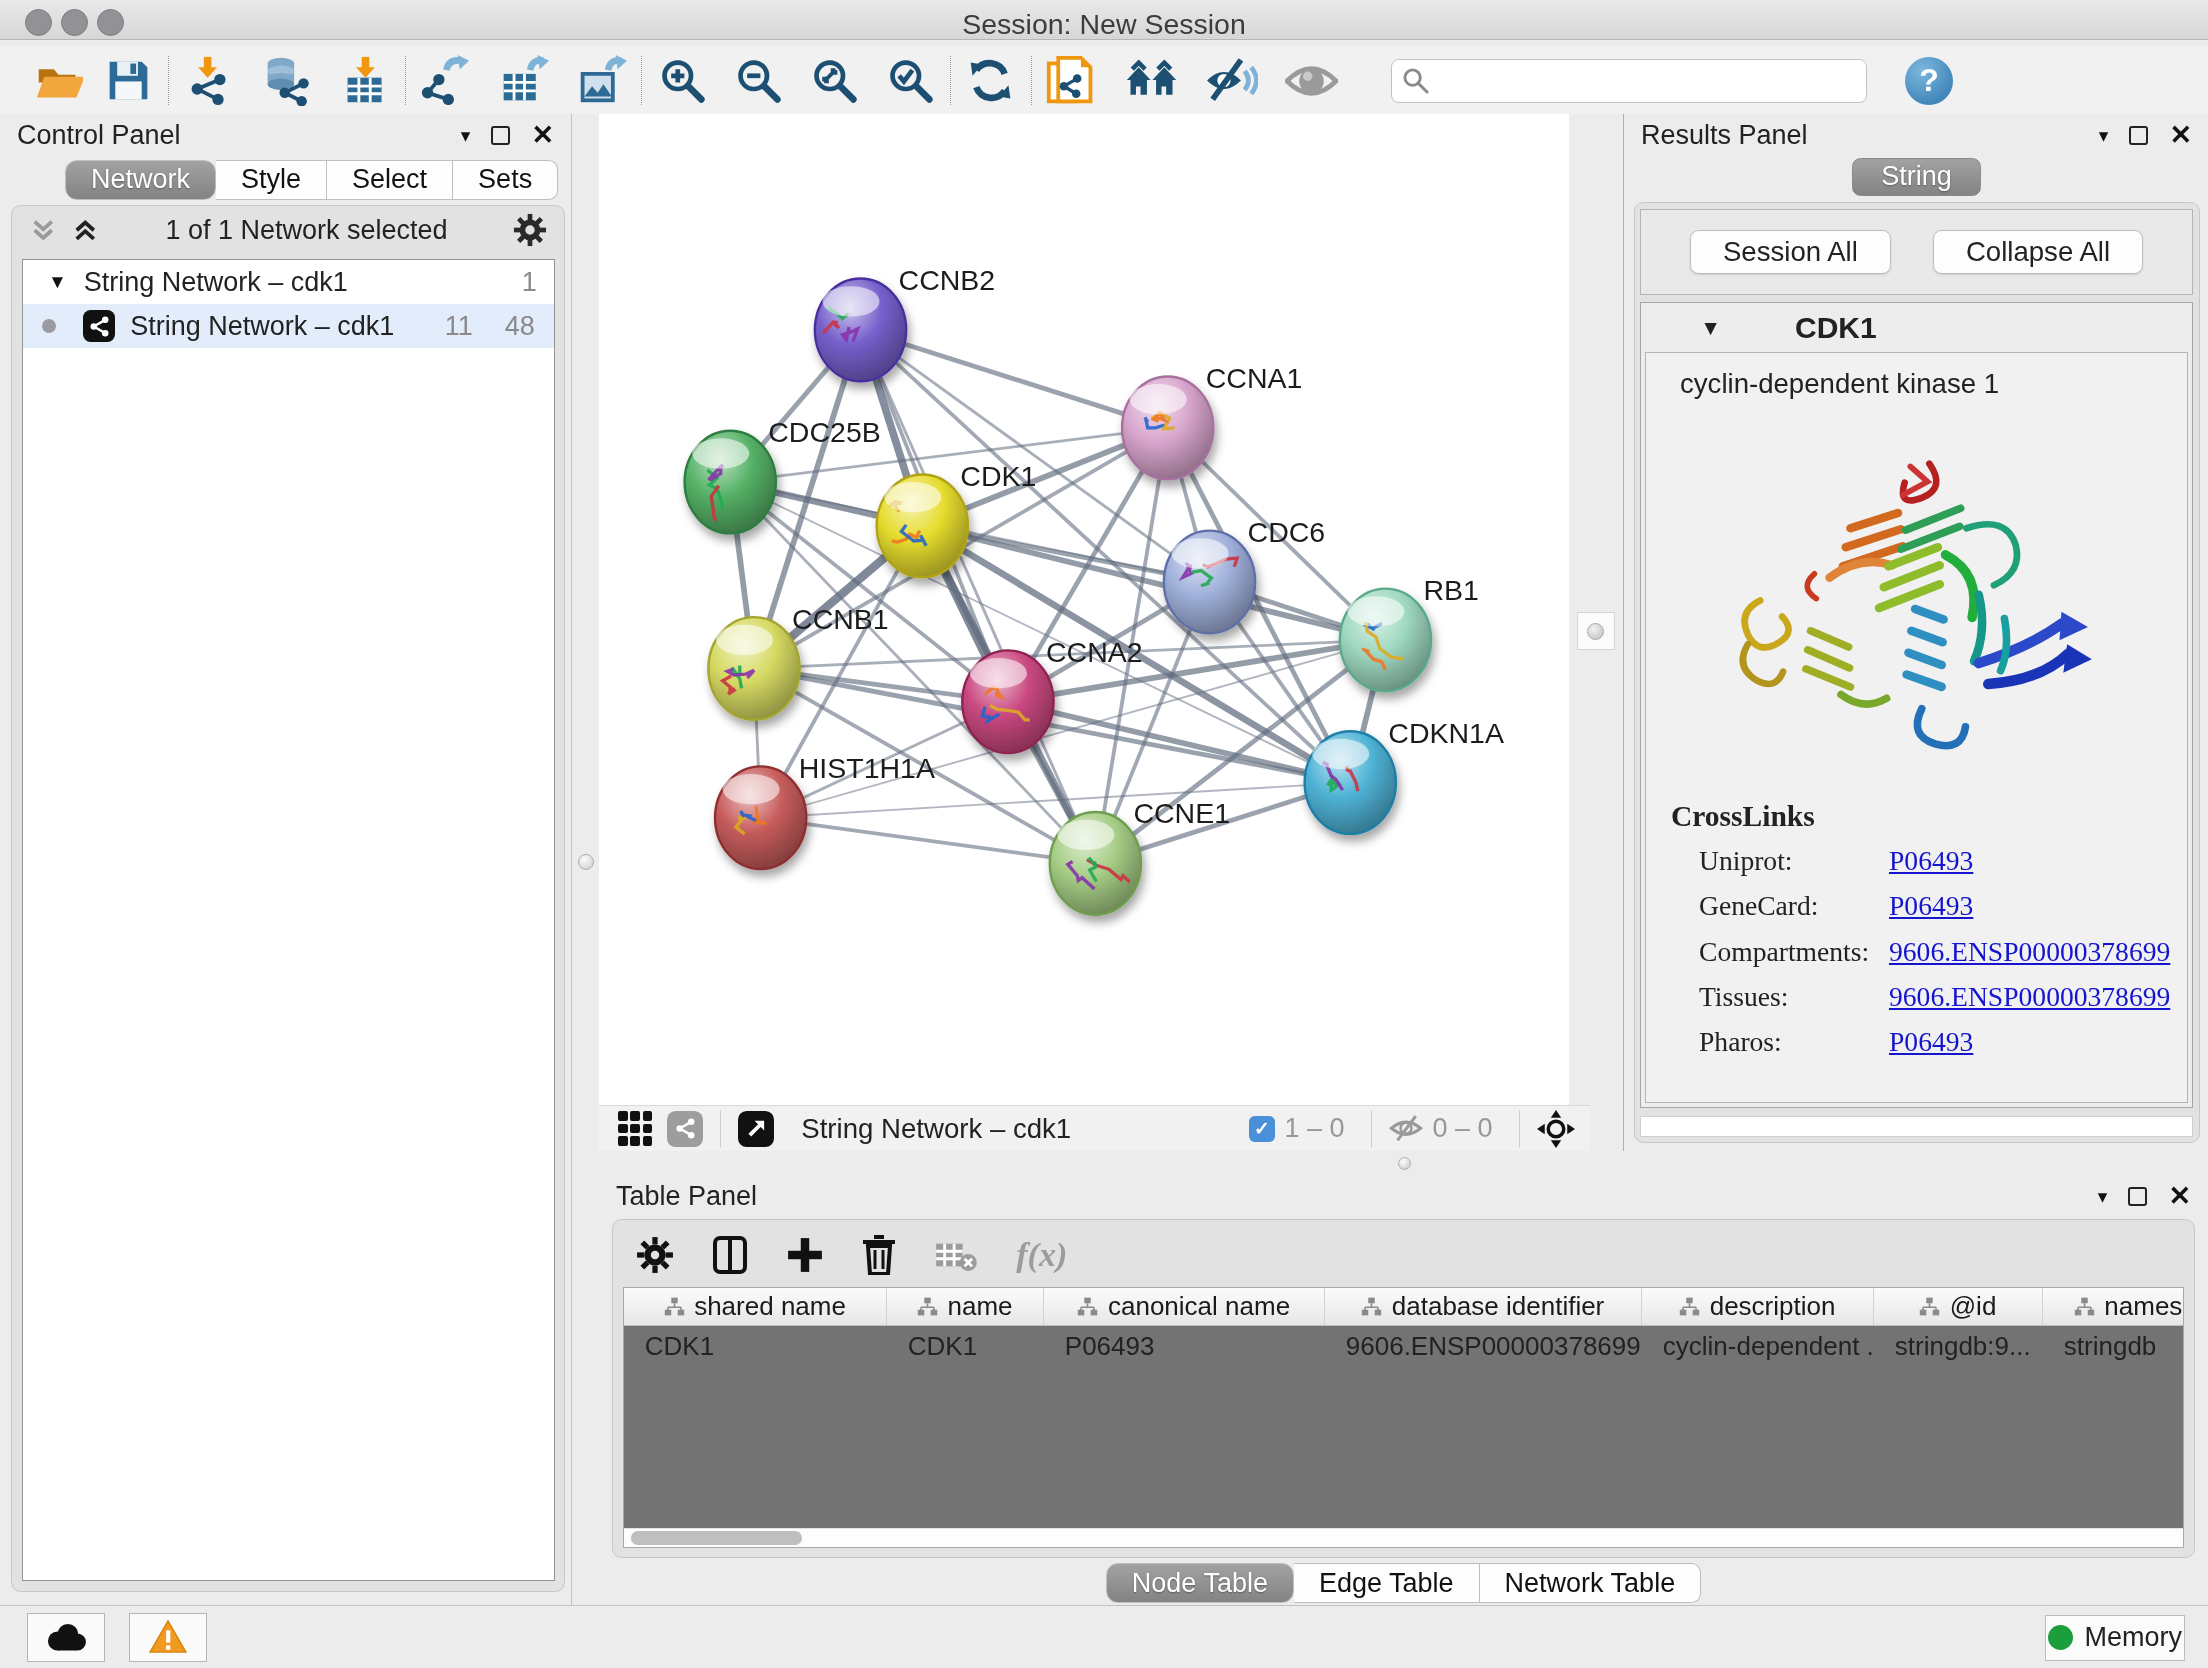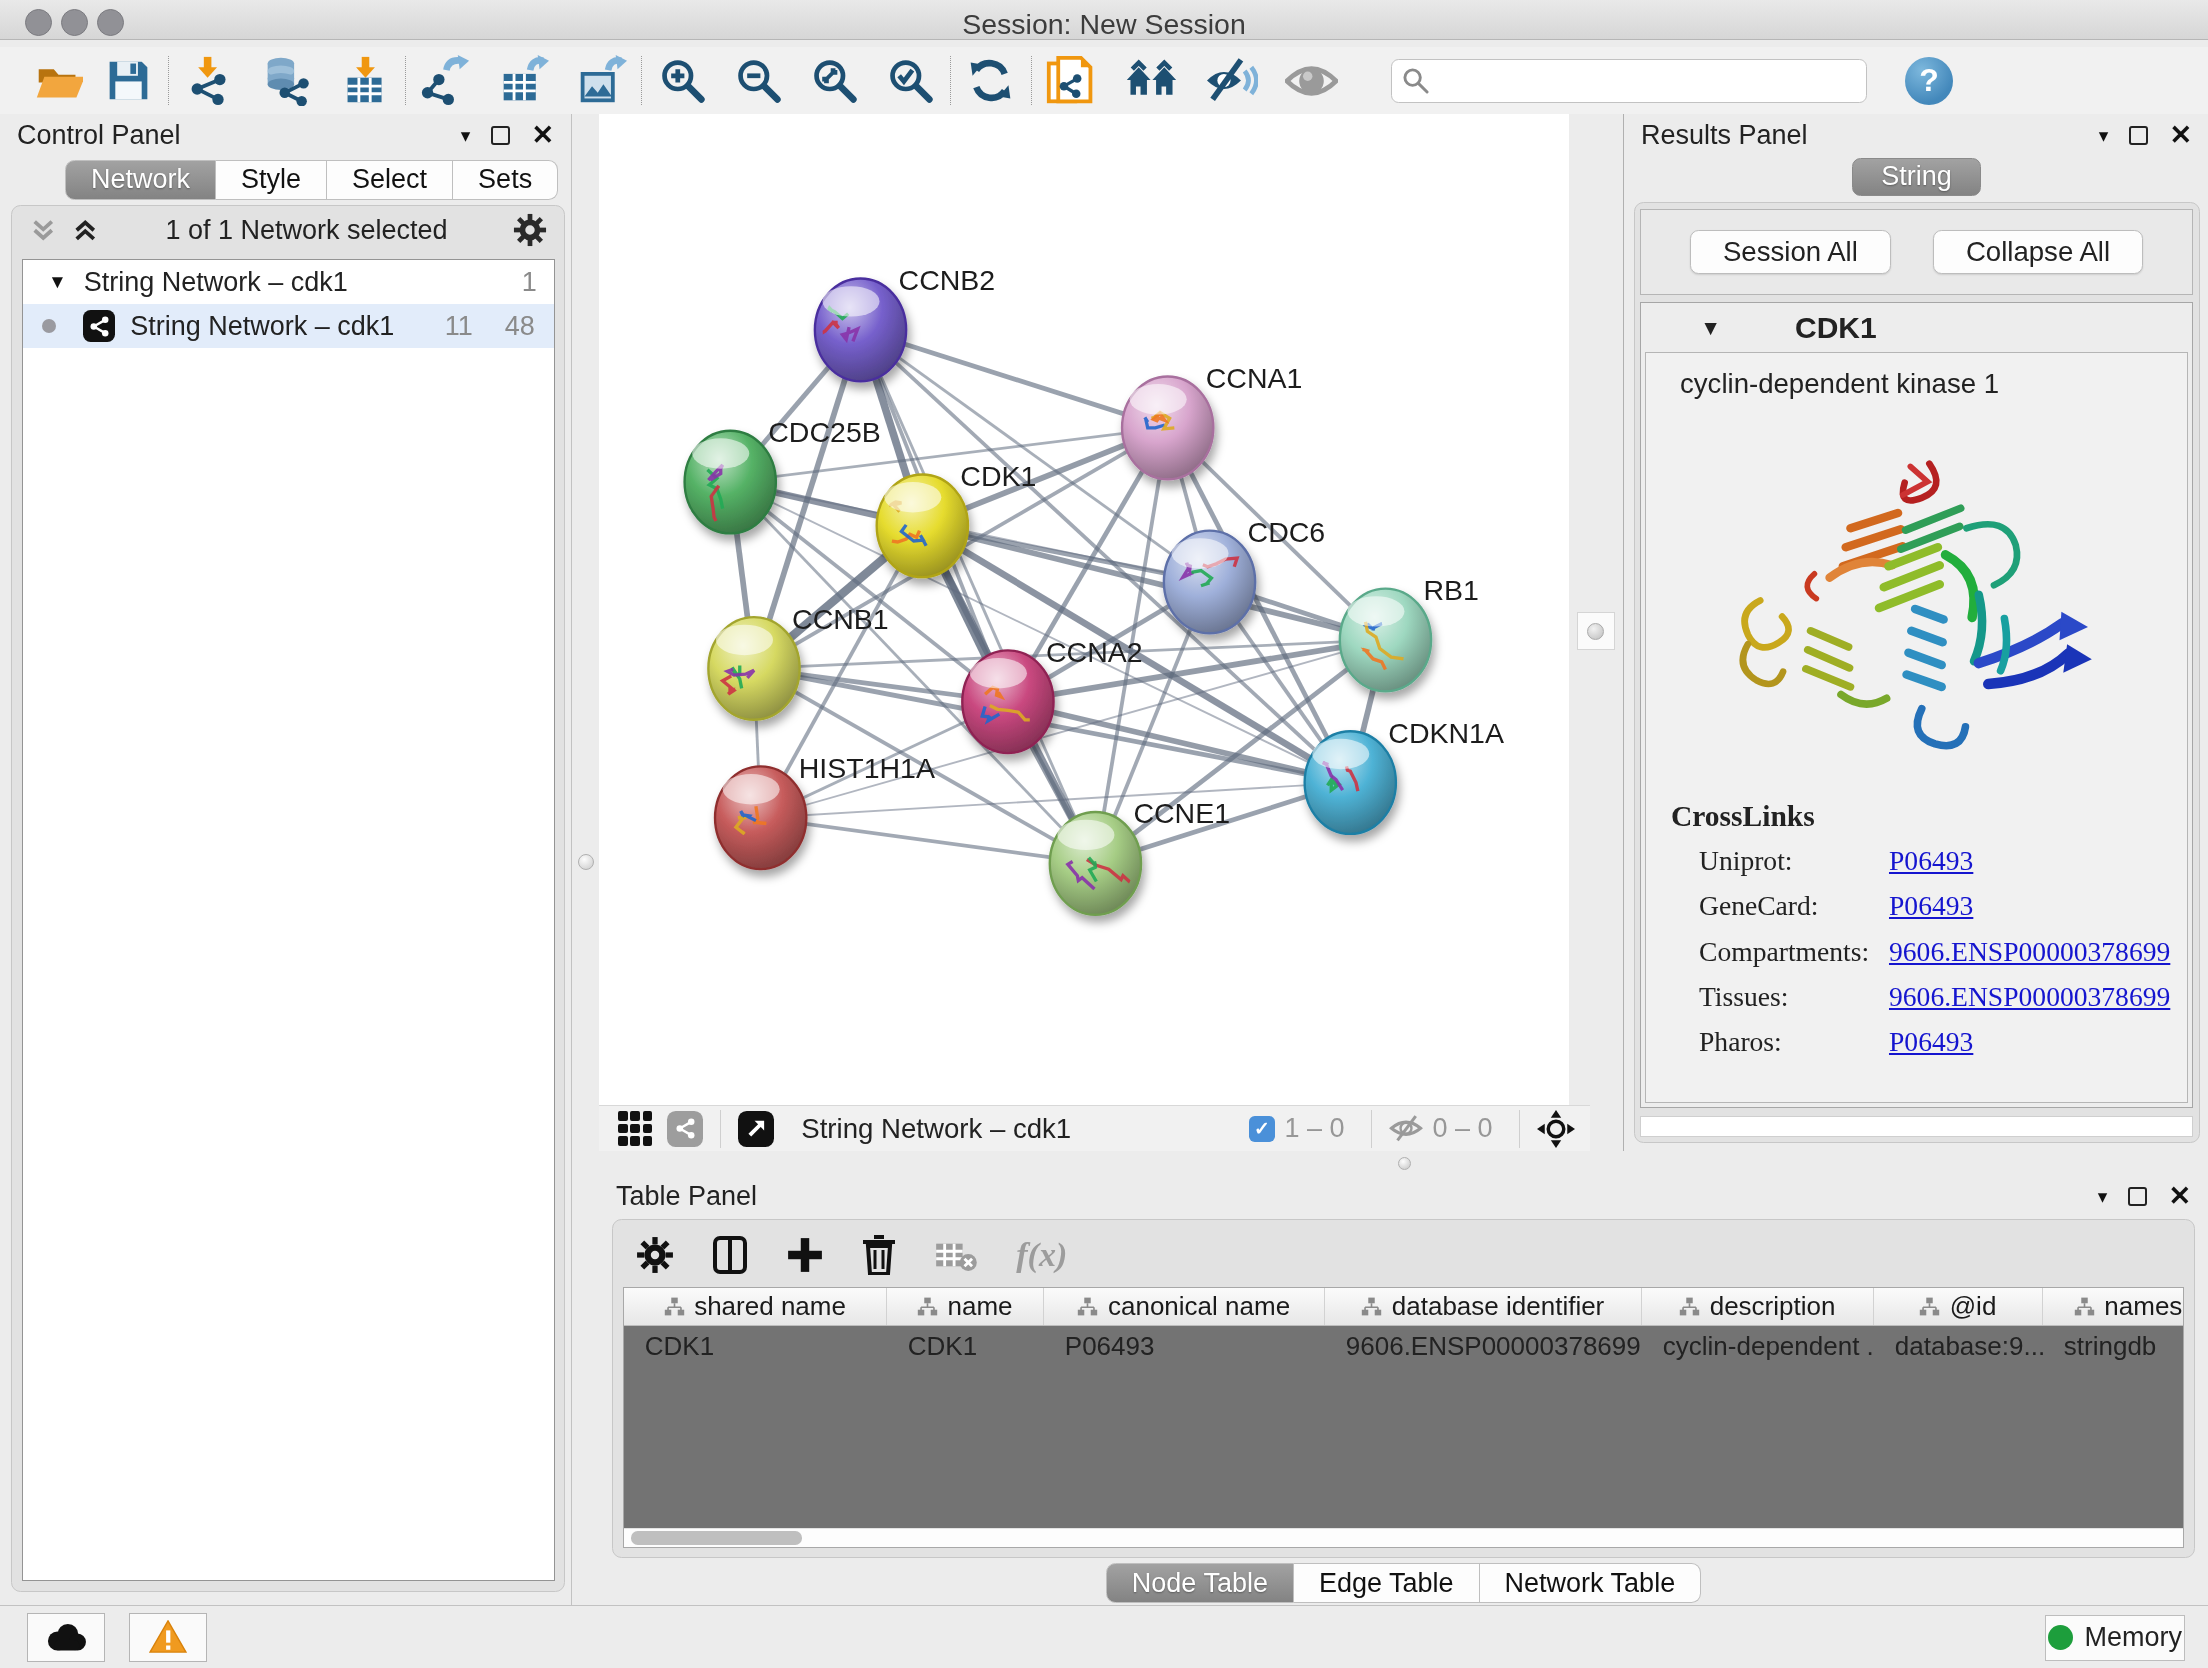--- a/index.html
+++ b/index.html
@@ -38,21 +38,21 @@
   .pc-collapse { font-size:19px; color:#111; }
   .pc-float { width:19px; height:19px; border:2.9px solid #222; border-radius:2.9px; }
   .pc-close { font-size:27px; font-weight:bold; color:#111; line-height:1; }
 
   .tabrow { display:flex; align-items:flex-end; }
   .tab { height:40px; padding:0 25px; display:flex; align-items:center; justify-content:center;
     background:#fdfdfd; border:1px solid #bfbfbf; font-size:27px; color:#111;
     border-left-width:0; }
   .tab:first-child { border-left-width:1px; border-top-left-radius:9.5px; border-bottom-left-radius:9.5px; }
   .tab:last-child { border-top-right-radius:9.5px; border-bottom-right-radius:9.5px; }
-  .tab.sel { background:linear-gradient(#a2a2a2,#838383); color:#fff; text-shadow:0 1px 1.9px rgba(0,0,0,.35); }
+  .tab.sel { background:linear-gradient(#a2a2a2,#838383); color:#fff; text-shadow:0 1px 1.9px rgba(0,0,0,.35);border-radius:12px; }
 
   .graybox { background:#e2e2e2; border:1px solid #c7c7c7; border-radius:9.5px; }
 
   
   #control-panel { position:absolute; left:0; top:0; width:571px; height:1491px; }
   #cp-tabs { margin:3.8px 0 0 65px; }
   #cp-container { position:absolute; left:11.4px; right:5.7px; top:91px; bottom:13.3px; }
   #cp-header { height:48px; display:flex; align-items:center; padding:0 17px; }
   #cp-header-label { flex:1; text-align:center; font-size:27px; color:#222; }
   #cp-list { position:absolute; left:9.5px; right:9.5px; top:53px; bottom:9.5px;
@@ -893,21 +893,21 @@
               </svg>
               <span>namespace</span>
             </div>
           </div>
         <div id="tp-datarow">
             <div class="td" style="width: 263px;">CDK1</div>
             <div class="td" style="width: 157px;">CDK1</div>
             <div class="td" style="width: 281px;">P06493</div>
             <div class="td" style="width: 317px;">9606.ENSP00000378699</div>
             <div class="td" style="width: 232px;">cyclin-dependent ...</div>
-            <div class="td" style="width: 169px;">database:9...</div>
+            <div class="td" style="width: 169px;">stringdb:9...</div>
             <div class="td" style="width: 228px;">stringdb</div>
           </div>
         <div id="tp-hscroll">
             <div id="tp-thumb"></div>
           </div>
       </div>
     </div>
     <div id="tp-tabs" class="tabrow">
         <div class="tab sel">Node Table</div>
         <div class="tab">Edge Table</div>

